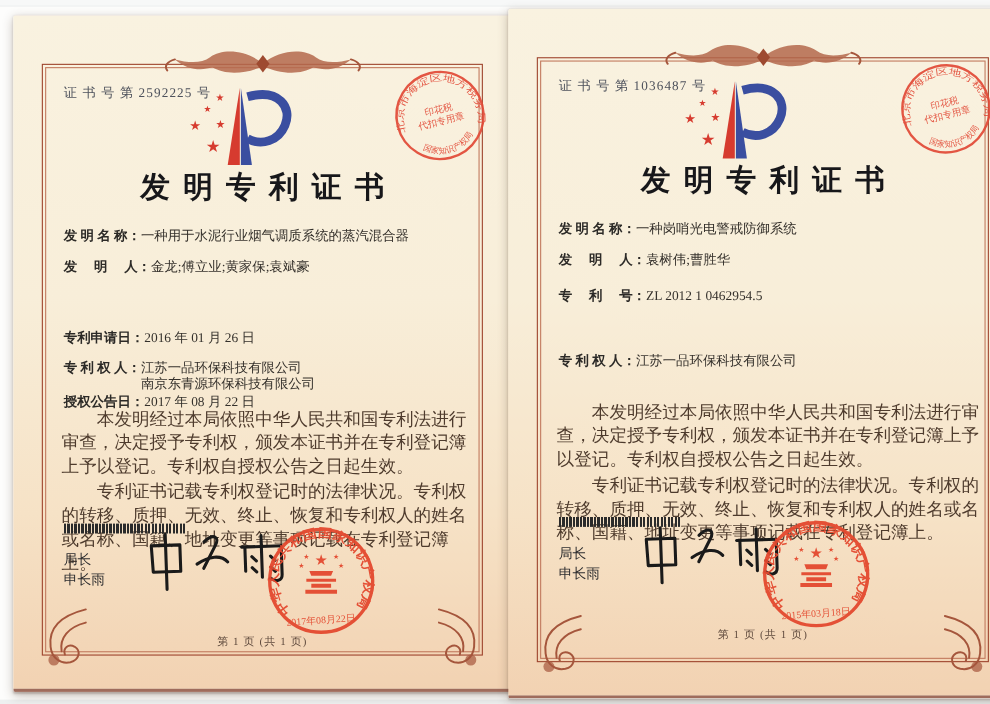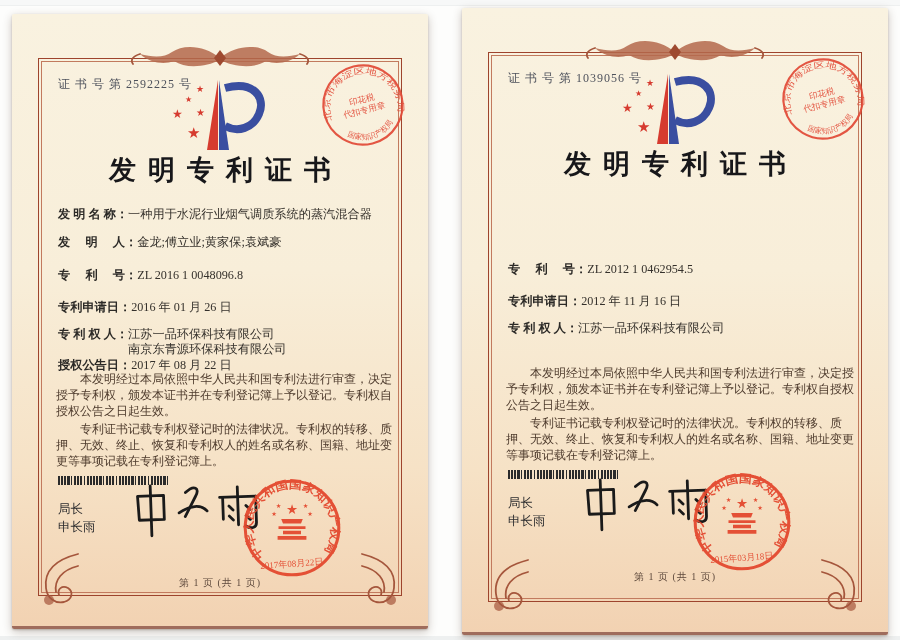--- a/index.html
+++ b/index.html
@@ -4,21 +4,21 @@
 <style>
   html,body{margin:0;padding:0;background:#fff;}
   .stage{position:relative;width:900px;height:640px;background:#fdfdfc;overflow:hidden;
          font-family:"Liberation Serif","DejaVu Serif",serif;}
   .scan-edge-top{position:absolute;top:0;left:0;right:0;height:5px;background:#f7f8f8;border-bottom:1px solid #eef0f0;}
   .scan-edge-bottom{position:absolute;bottom:0;left:0;right:0;height:4px;background:#eef0f0;}
 
   .page{position:absolute;border-radius:2px;
         background:linear-gradient(180deg,#f9f2e0 0%,#f8eed9 42%,#f6e2c6 74%,#f2d2b2 100%);
         box-shadow:0 3px 10px rgba(70,45,30,.28), 0 1px 2px rgba(70,45,30,.25);
-        border-bottom:3px solid rgba(110,35,22,.65);}
+        border-bottom:3px solid rgba(110,35,22,.65);padding-left:37px;}
   .page-left{left:12px;top:14px;width:416px;height:612px;}
   .page-right{left:462px;top:8px;width:426px;height:624px;}
 
   .frame{position:absolute;left:26px;right:26px;top:44px;bottom:30px;border:1px solid #9e442d;}
   .frame::before{content:"";position:absolute;inset:2px;border:1px solid #c27a5e;}
 
   .top-orn{position:absolute;top:28px;left:50%;transform:translateX(-50%);width:190px;height:34px;}
   .corner{position:absolute;width:48px;height:58px;}
   .corner-bl{left:22px;bottom:20px;}
   .corner-br{right:22px;bottom:20px;transform:scaleX(-1);}
@@ -28,21 +28,21 @@
   .tax-stamp{position:absolute;right:20px;top:46px;width:90px;height:90px;transform:rotate(-14deg);opacity:.93;}
 
   .title{position:absolute;left:0;right:0;top:138px;text-align:center;font-size:27px;font-weight:bold;
          color:#17171a;letter-spacing:12px;text-indent:12px;}
 
   .row{position:absolute;left:46px;right:28px;font-size:12.2px;color:#2c2a27;line-height:15px;}
   .row .lab{font-weight:bold;}
   .row .val{white-space:pre-line;display:inline-block;vertical-align:top;color:#34302b;}
   .r1{top:193px}.r2{top:221px}.r3{top:254px}.r4{top:286px}.r5{top:313px}.r6{top:344px}
 
-  .body-text{position:absolute;left:44px;right:32px;top:357px;font-size:12px;line-height:1.34;color:#4e3b2d;}
+  .body-text{position:absolute;left:44px;right:32px;top:357px;font-size:16px;line-height:1.34;color:#4e3b2d;}
   .body-text p{margin:0 0 2px 0;text-indent:2em;}
 
   .barcode{position:absolute;left:46px;top:462px;width:112px;height:9px;
            background:repeating-linear-gradient(90deg,#2b2b2b 0 1.6px,transparent 1.6px 3px,#2b2b2b 3px 5.2px,transparent 5.2px 6.4px);}
   .director{position:absolute;left:46px;top:486px;font-size:12.5px;font-weight:normal;color:#2d2d2f;line-height:18px;}
   .signature{position:absolute;left:112px;top:462px;width:158px;height:66px;transform:rotate(-2deg);}
   .seal{position:absolute;left:226px;top:460px;width:108px;height:108px;opacity:.95;}
   .footer{position:absolute;left:0;right:0;top:562px;text-align:center;font-size:10px;color:#5f4a3d;letter-spacing:1px;}
 
   svg{display:block;}
@@ -86,21 +86,20 @@
       <text font-size="9" fill="#e24b38"><textPath href="#taxTop0" startOffset="4" textLength="138" lengthAdjust="spacingAndGlyphs">北京市海淀区地方税务局</textPath></text>
       <text font-size="8.5" fill="#e24b38"><textPath href="#taxBot0" startOffset="0" textLength="58" lengthAdjust="spacingAndGlyphs">国家知识产权局</textPath></text>
       <text x="50" y="47" font-size="9.5" fill="#e24b38" text-anchor="middle">印花税</text>
       <text x="50" y="59" font-size="9.5" fill="#e24b38" text-anchor="middle">代扣专用章</text>
     </svg>
 
     <div class="title">发明专利证书</div>
 
     <div class="row r1"><span class="lab">发 明 名 称：</span><span class="val">一种用于水泥行业烟气调质系统的蒸汽混合器</span></div>
     <div class="row r2"><span class="lab">发　 明　 人：</span><span class="val">金龙;傅立业;黄家保;袁斌豪</span></div>
-    <div class="row r3"><span class="lab">专　 利　 号：</span><span class="val">ZL 2016 1 0048096.8</span></div>
     <div class="row r4"><span class="lab">专利申请日：</span><span class="val">2016 年 01 月 26 日</span></div>
     <div class="row r5"><span class="lab">专 利 权 人：</span><span class="val">江苏一品环保科技有限公司
 南京东青源环保科技有限公司</span></div>
     <div class="row r6"><span class="lab">授权公告日：</span><span class="val">2017 年 08 月 22 日</span></div>
 
     <div class="body-text">
       <p>本发明经过本局依照中华人民共和国专利法进行审查，决定授予专利权，颁发本证书并在专利登记簿上予以登记。专利权自授权公告之日起生效。</p>
       <p>专利证书记载专利权登记时的法律状况。专利权的转移、质押、无效、终止、恢复和专利权人的姓名或名称、国籍、地址变更等事项记载在专利登记簿上。</p>
     </div>
 
@@ -157,21 +156,21 @@
 
   <div class="page page-right">
     <div class="frame"></div>
 
     <svg class="top-orn" viewBox="0 0 190 34">
       <path d="M95,16 C80,3 58,2 47,10 C39,16 27,15 15,12 C25,21 39,23 49,19 C61,27 81,25 95,18 C109,25 129,27 141,19 C151,23 165,21 175,12 C163,15 151,16 143,10 C132,2 110,3 95,16 Z" fill="#b4684c" opacity="0.85"></path>
       <path class="orn-stroke" d="M15,12 C8,14 5,18 8,22 M175,12 C182,14 185,18 182,22"></path>
       <path d="M95,8 l6,8 -6,8 -6,-8 Z" fill="#9e4a30"></path>
     </svg>
 
-    <div class="cert-no">证 书 号 第 1039056 号</div>
+    <div class="cert-no">证 书 号 第 1036487 号</div>
 
     <svg class="logo" viewBox="0 0 118 80">
       <text x="36" y="16" font-size="9" fill="#d63b2f">★</text>
       <text x="25" y="26" font-size="8" fill="#d63b2f">★</text>
       <text x="12" y="42" font-size="12" fill="#d63b2f">★</text>
       <text x="36" y="40" font-size="10" fill="#d63b2f">★</text>
       <text x="27" y="62" font-size="15" fill="#d63b2f">★</text>
       <polygon points="58,4 47,74 58,74" fill="#d63b2f"></polygon>
       <polygon points="59,4 59,74 69,74" fill="#3a4ea0"></polygon>
       <path d="M65,12 C94,4 106,22 99,38 C93,52 78,57 65,50" stroke="#3a4ea0" stroke-width="8" fill="none"></path>
@@ -184,22 +183,23 @@
         <path id="taxBot1" d="M 25,79 A 38,38 0 0 0 75,79"></path>
       </defs>
       <text font-size="9" fill="#e24b38"><textPath href="#taxTop1" startOffset="4" textLength="138" lengthAdjust="spacingAndGlyphs">北京市海淀区地方税务局</textPath></text>
       <text font-size="8.5" fill="#e24b38"><textPath href="#taxBot1" startOffset="0" textLength="58" lengthAdjust="spacingAndGlyphs">国家知识产权局</textPath></text>
       <text x="50" y="47" font-size="9.5" fill="#e24b38" text-anchor="middle">印花税</text>
       <text x="50" y="59" font-size="9.5" fill="#e24b38" text-anchor="middle">代扣专用章</text>
     </svg>
 
     <div class="title">发明专利证书</div>
 
+    <div class="row r1"><span class="lab">发 明 名 称：</span><span class="val">一种岗哨光电警戒防御系统</span></div>
+    <div class="row r2"><span class="lab">发　 明　 人：</span><span class="val">袁树伟;曹胜华</span></div>
     <div class="row r3"><span class="lab">专　 利　 号：</span><span class="val">ZL 2012 1 0462954.5</span></div>
-    <div class="row r4"><span class="lab">专利申请日：</span><span class="val">2012 年 11 月 16 日</span></div>
     <div class="row r5"><span class="lab">专 利 权 人：</span><span class="val">江苏一品环保科技有限公司</span></div>
 
     <div class="body-text">
       <p>本发明经过本局依照中华人民共和国专利法进行审查，决定授予专利权，颁发本证书并在专利登记簿上予以登记。专利权自授权公告之日起生效。</p>
       <p>专利证书记载专利权登记时的法律状况。专利权的转移、质押、无效、终止、恢复和专利权人的姓名或名称、国籍、地址变更等事项记载在专利登记簿上。</p>
     </div>
 
     <div class="barcode"></div>
     <div class="director">
       <div>局长</div>

